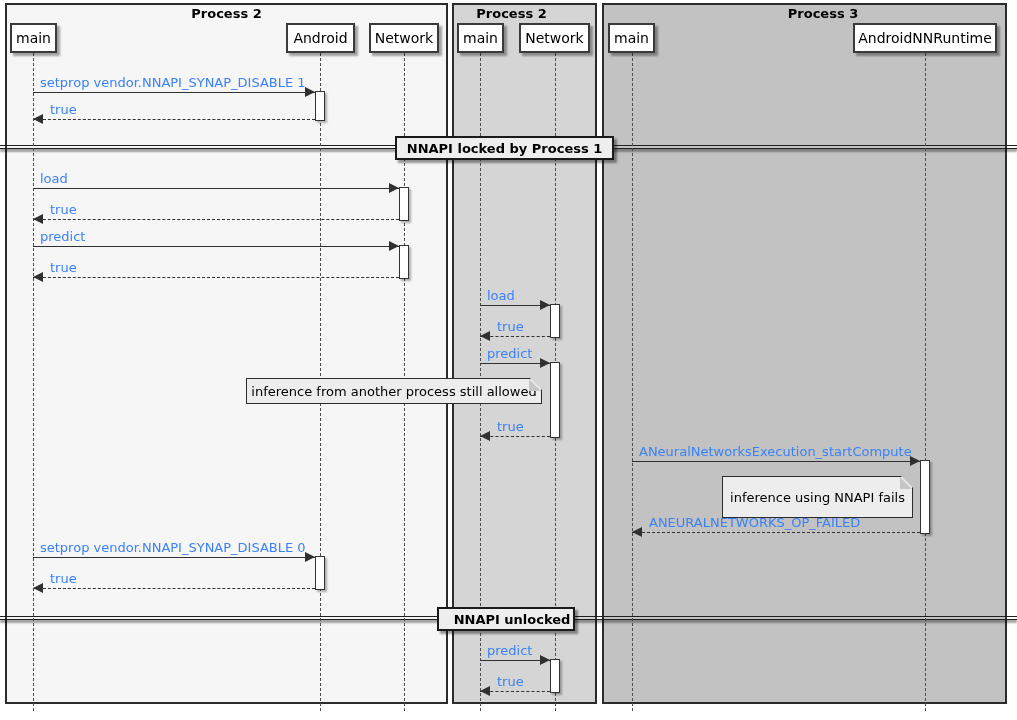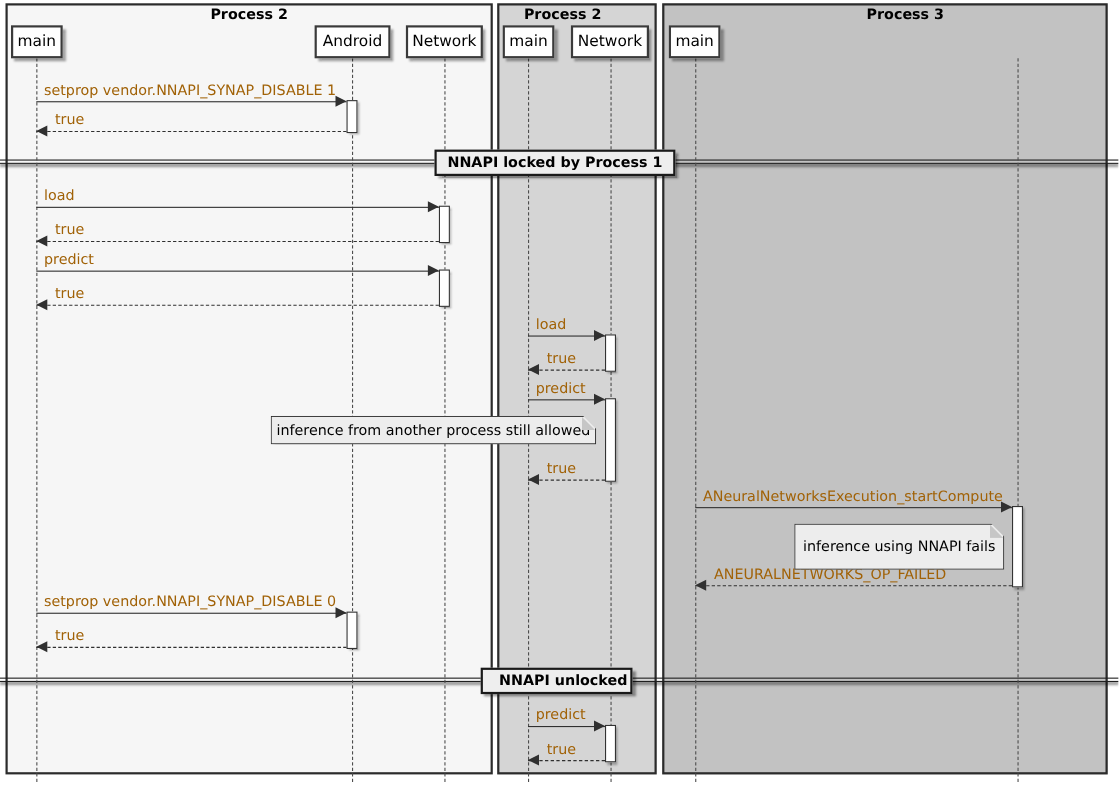--- a/index.html
+++ b/index.html
@@ -19,21 +19,21 @@
         display:flex;align-items:center;justify-content:center;font-size:14px;color:#000;}
 
   .activation{position:absolute;box-sizing:border-box;width:10px;background:#ffffff;
         border:1px solid #333;box-shadow:2px 2px 2px rgba(0,0,0,0.3);}
 
   .msg{position:absolute;height:0;border-top:1px solid #303030;}
   .msg.ret{border-top-style:dashed;}
   .arr{position:absolute;width:0;height:0;border-top:5px solid transparent;border-bottom:5px solid transparent;}
   .arr.r{border-left:10px solid #303030;}
   .arr.l{border-right:10px solid #303030;}
-  .mlabel{position:absolute;font-size:13px;color:#a16207;white-space:nowrap;}
+  .mlabel{position:absolute;font-size:13px;color:#3b82f6;white-space:nowrap;}
 
   .divider-band{position:absolute;left:0;width:1017px;height:4px;box-sizing:border-box;
         border-top:1px solid #1f1f1f;border-bottom:1px solid #1f1f1f;
         box-shadow:0 3px 2px rgba(0,0,0,0.35);}
   .divider-box{position:absolute;box-sizing:border-box;background:var(--divider-bg,#eeeeee);
         border:2px solid #1a1a1a;box-shadow:3px 3px 2px rgba(0,0,0,0.4);
         display:flex;align-items:center;justify-content:center;
         font-weight:bold;font-size:13px;color:#000;}
 
   .note{position:absolute;box-sizing:border-box;background:var(--note-bg,#ededed);
@@ -157,14 +157,15 @@
   <div class="divider-box" style="left:437px;top:607px;width:138px;height:24px;padding-left:12px;">
     <span>NNAPI unlocked</span>
   </div>
 
   <div class="pbox" style="left:10px;top:23px;width:47px;">main</div>
   <div class="pbox" style="left:286px;top:23px;width:69px;">Android</div>
   <div class="pbox" style="left:369px;top:23px;width:70px;">Network</div>
   <div class="pbox" style="left:457px;top:23px;width:47px;">main</div>
   <div class="pbox" style="left:519px;top:23px;width:71px;">Network</div>
   <div class="pbox" style="left:608px;top:23px;width:47px;">main</div>
+  <div class="pbox" style="left:853px;top:23px;width:144px;">AndroidNNRuntime</div>
 
 </div>
 
 </body></html>

